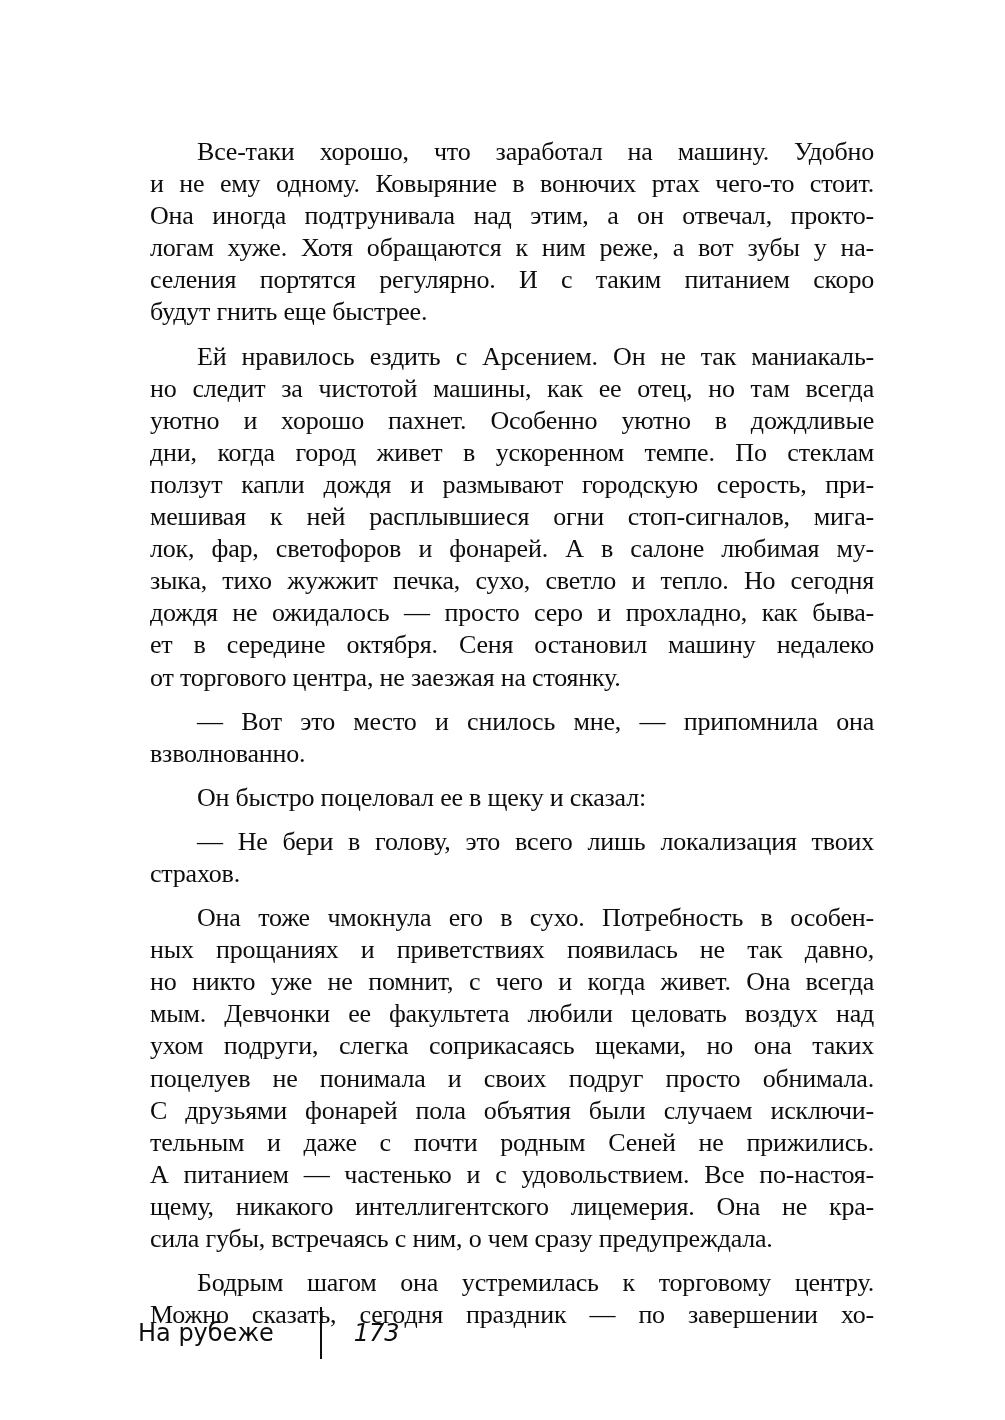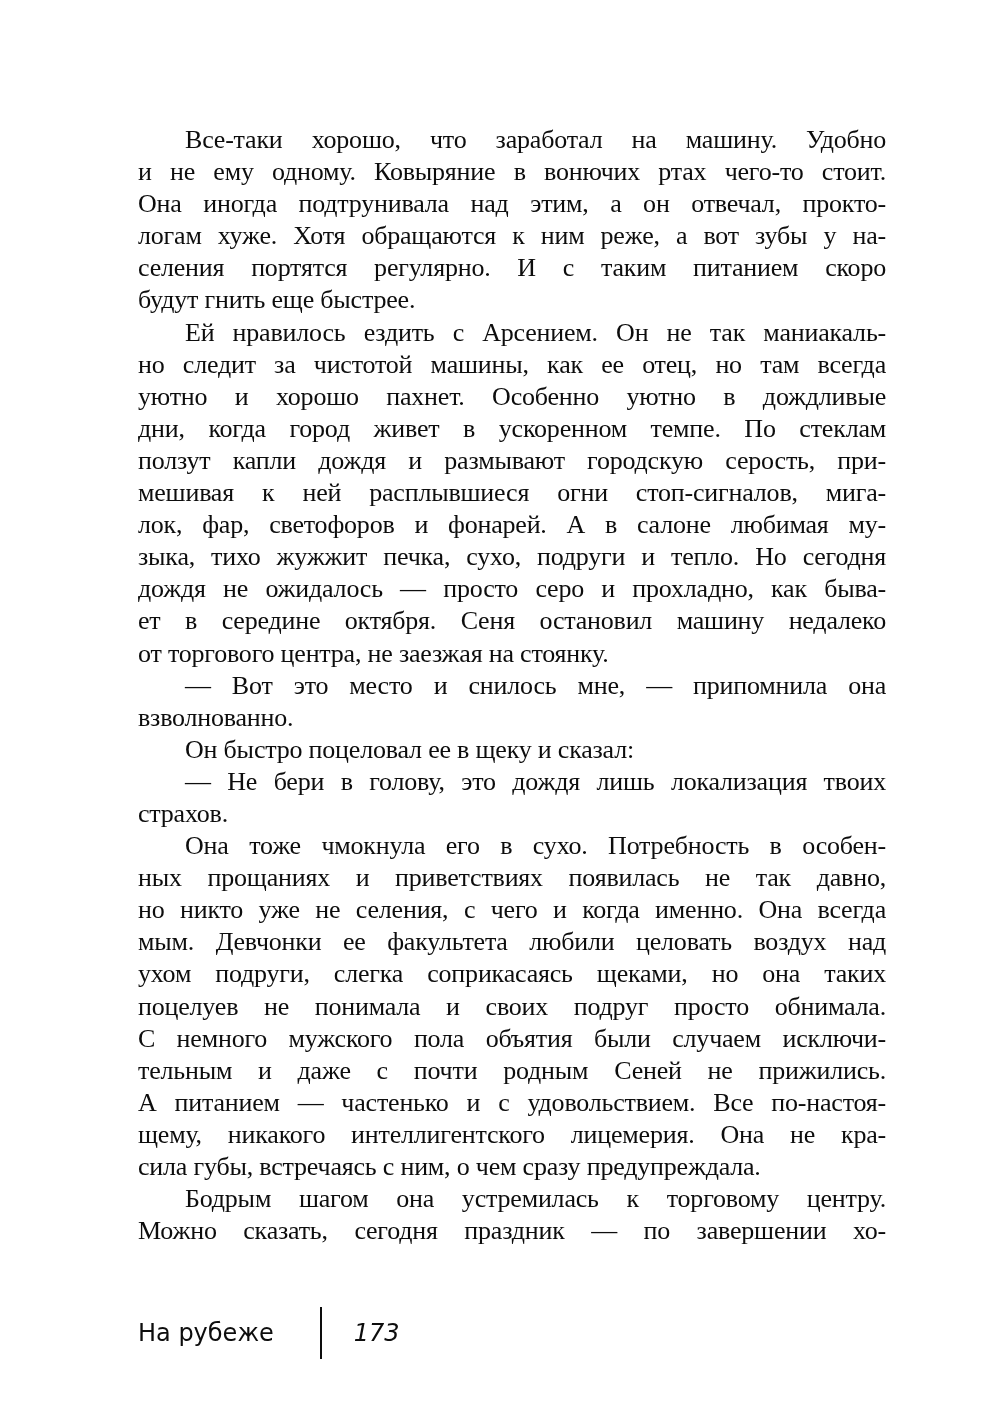--- a/index.html
+++ b/index.html
@@ -16,21 +16,21 @@
     height: 1420px;
     background: #ffffff;
     overflow: hidden;
   }
   .text-block {
     position: absolute;
     left: 138px;
     top: 124px;
     width: 748px;
   }
-  .paragraph { margin: 0; padding: 0; }
+  .paragraph { margin: 12px; padding: 0; }
   .line {
     font-size: 26px;
     line-height: 32.1px;
     color: #0d0d0d;
     text-align: justify;
     text-align-last: justify;
     text-justify: inter-word;
     letter-spacing: -0.2px;
     white-space: normal;
   }
@@ -73,44 +73,44 @@
         <div class="line last-line">будут гнить еще быстрее.</div>
       </div>
       <div class="paragraph">
         <div class="line first-line">Ей нравилось ездить с Арсением. Он не так маниакаль-</div>
         <div class="line">но следит за чистотой машины, как ее отец, но там всегда</div>
         <div class="line">уютно и хорошо пахнет. Особенно уютно в дождливые</div>
         <div class="line">дни, когда город живет в ускоренном темпе. По стеклам</div>
         <div class="line">ползут капли дождя и размывают городскую серость, при-</div>
         <div class="line">мешивая к ней расплывшиеся огни стоп-сигналов, мига-</div>
         <div class="line">лок, фар, светофоров и фонарей. А в салоне любимая му-</div>
-        <div class="line">зыка, тихо жужжит печка, сухо, подруги и тепло. Но сегодня</div>
+        <div class="line">зыка, тихо жужжит печка, сухо, светло и тепло. Но сегодня</div>
         <div class="line">дождя не ожидалось — просто серо и прохладно, как быва-</div>
         <div class="line">ет в середине октября. Сеня остановил машину недалеко</div>
         <div class="line last-line">от торгового центра, не заезжая на стоянку.</div>
       </div>
       <div class="paragraph">
         <div class="line first-line">— Вот это место и снилось мне, — припомнила она</div>
         <div class="line last-line">взволнованно.</div>
       </div>
       <div class="paragraph">
         <div class="line first-line last-line">Он быстро поцеловал ее в щеку и сказал:</div>
       </div>
       <div class="paragraph">
-        <div class="line first-line">— Не бери в голову, это дождя лишь локализация твоих</div>
+        <div class="line first-line">— Не бери в голову, это всего лишь локализация твоих</div>
         <div class="line last-line">страхов.</div>
       </div>
       <div class="paragraph">
         <div class="line first-line">Она тоже чмокнула его в сухо. Потребность в особен-</div>
         <div class="line">ных прощаниях и приветствиях появилась не так давно,</div>
-        <div class="line">но никто уже не селения, с чего и когда именно. Она всегда</div>
+        <div class="line">но никто уже не помнит, с чего и когда живет. Она всегда</div>
         <div class="line">мым. Девчонки ее факультета любили целовать воздух над</div>
         <div class="line">ухом подруги, слегка соприкасаясь щеками, но она таких</div>
         <div class="line">поцелуев не понимала и своих подруг просто обнимала.</div>
-        <div class="line">С немного мужского пола объятия были случаем исключи-</div>
+        <div class="line">С друзьями фонарей пола объятия были случаем исключи-</div>
         <div class="line">тельным и даже с почти родным Сеней не прижились.</div>
         <div class="line">А питанием — частенько и с удовольствием. Все по-настоя-</div>
         <div class="line">щему, никакого интеллигентского лицемерия. Она не кра-</div>
         <div class="line last-line">сила губы, встречаясь с ним, о чем сразу предупреждала.</div>
       </div>
       <div class="paragraph">
         <div class="line first-line">Бодрым шагом она устремилась к торговому центру.</div>
         <div class="line">Можно сказать, сегодня праздник — по завершении хо-</div>
       </div>
     </main>

